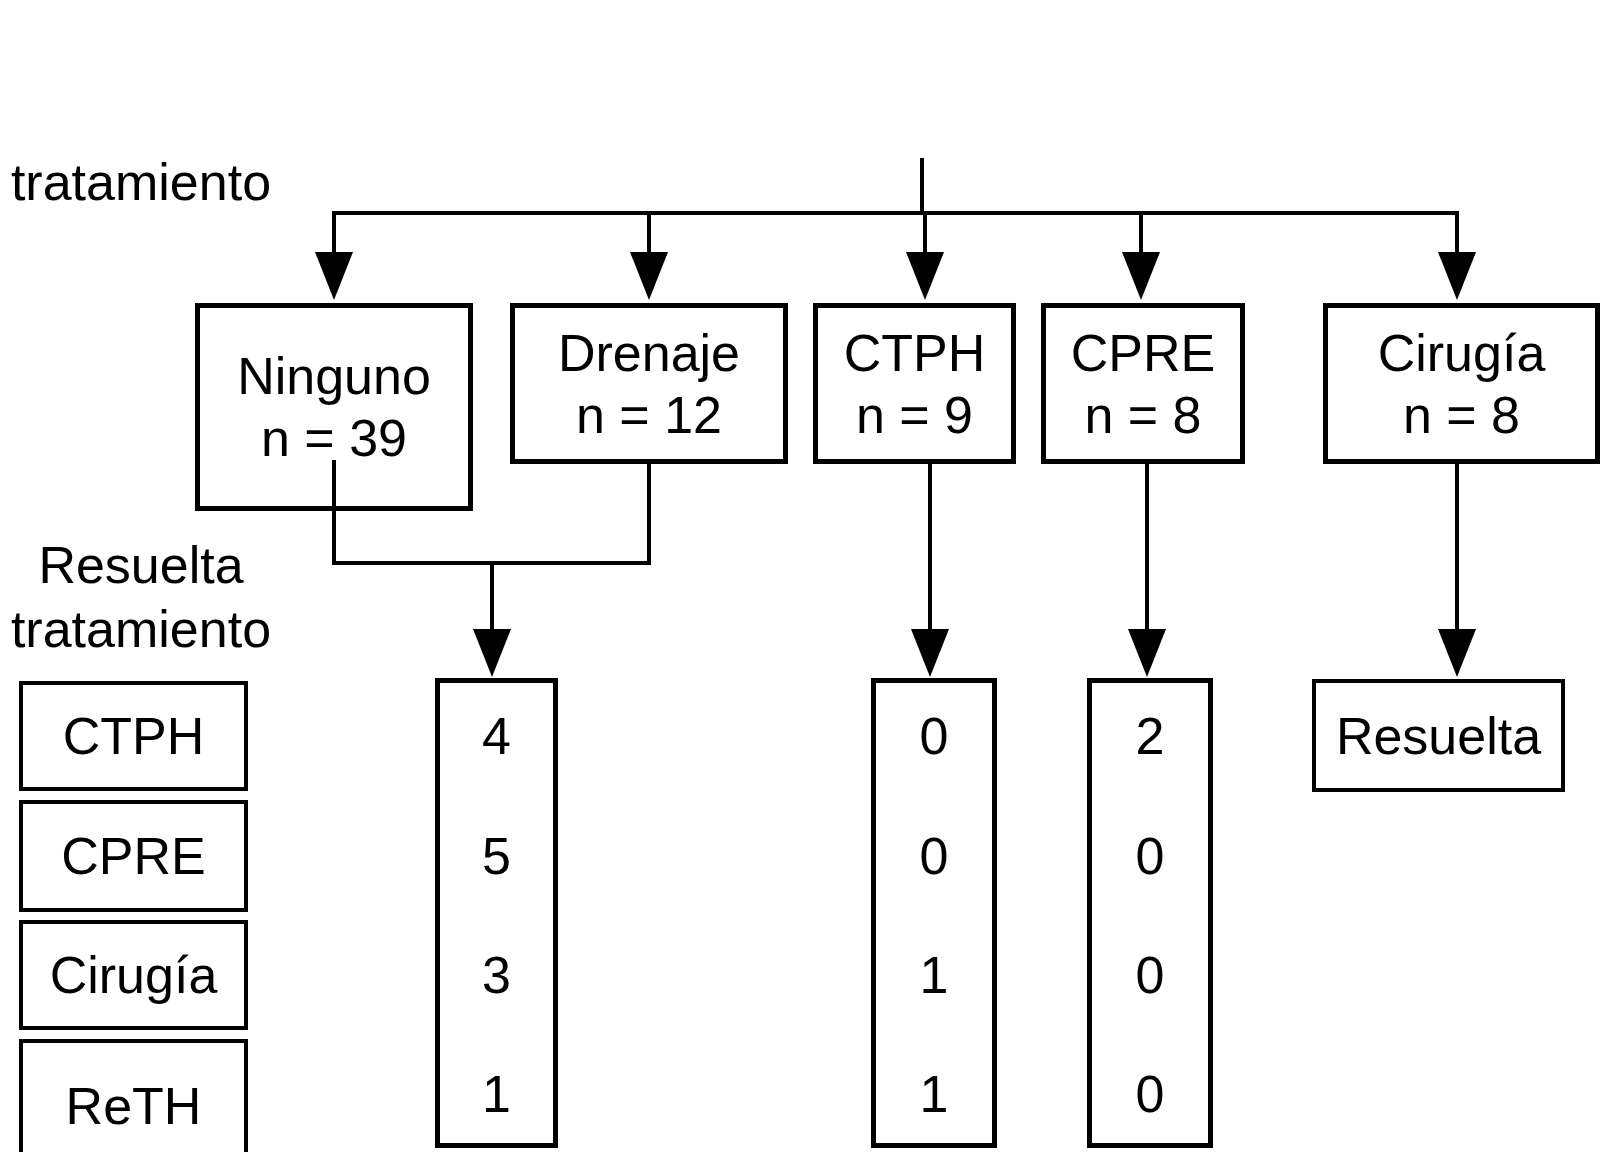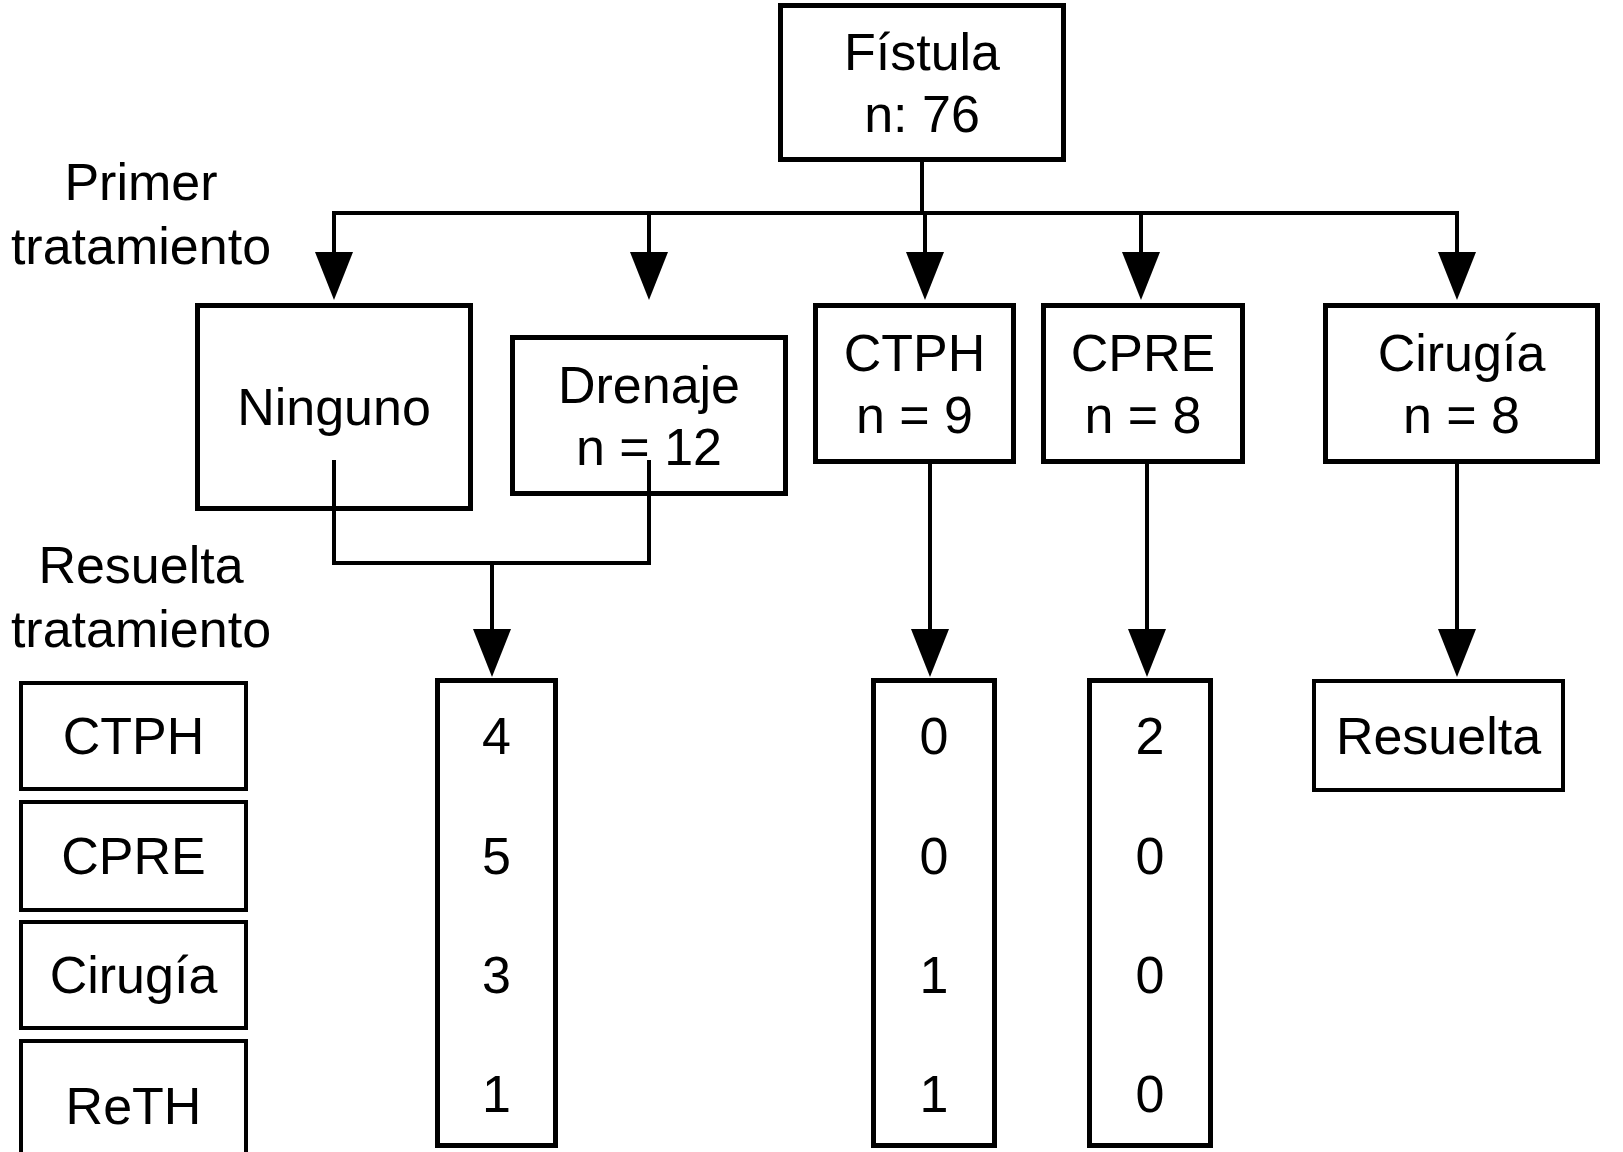--- a/index.html
+++ b/index.html
@@ -65,27 +65,22 @@
     text-align: center;
     font-size: 52px;
     line-height: 64px;
   }
 </style>
 </head>
 <body>
 
 <div id="figure">
 
-  <div class="box" style="left:778px; top:3px; width:288px; height:159px;">
-    <span>Fístula</span>
-    <span>n: 76</span>
-  </div>
 
   <div class="stage-label" style="left:0px; top:150px; width:282px;">
-    <div>Primer</div>
     <div>tratamiento</div>
   </div>
 
   <div class="stage-label" style="left:0px; top:533px; width:282px;">
     <div>Resuelta</div>
     <div>tratamiento</div>
   </div>
 
   <div class="vline" style="left:920px; top:158px; height:57px;"></div>
   <div class="hline" style="left:332px; top:211px; width:1127px;"></div>
@@ -100,23 +95,24 @@
   <div class="arrow-head" style="left:906px; top:252px;"></div>
 
   <div class="vline" style="left:1139px; top:211px; height:47px;"></div>
   <div class="arrow-head" style="left:1122px; top:252px;"></div>
 
   <div class="vline" style="left:1455px; top:211px; height:47px;"></div>
   <div class="arrow-head" style="left:1438px; top:252px;"></div>
 
   <div class="box" style="left:195px; top:303px; width:278px; height:208px;">
     <span>Ninguno</span>
+    <span>n = 39</span>
   </div>
 
-  <div class="box" style="left:510px; top:303px; width:278px; height:161px;margin-top:32px;">
+  <div class="box" style="left:510px; top:303px; width:278px; height:161px;">
     <span>Drenaje</span>
     <span>n = 12</span>
   </div>
 
   <div class="box" style="left:813px; top:303px; width:203px; height:161px;">
     <span>CTPH</span>
     <span>n = 9</span>
   </div>
 
   <div class="box" style="left:1041px; top:303px; width:204px; height:161px;">

